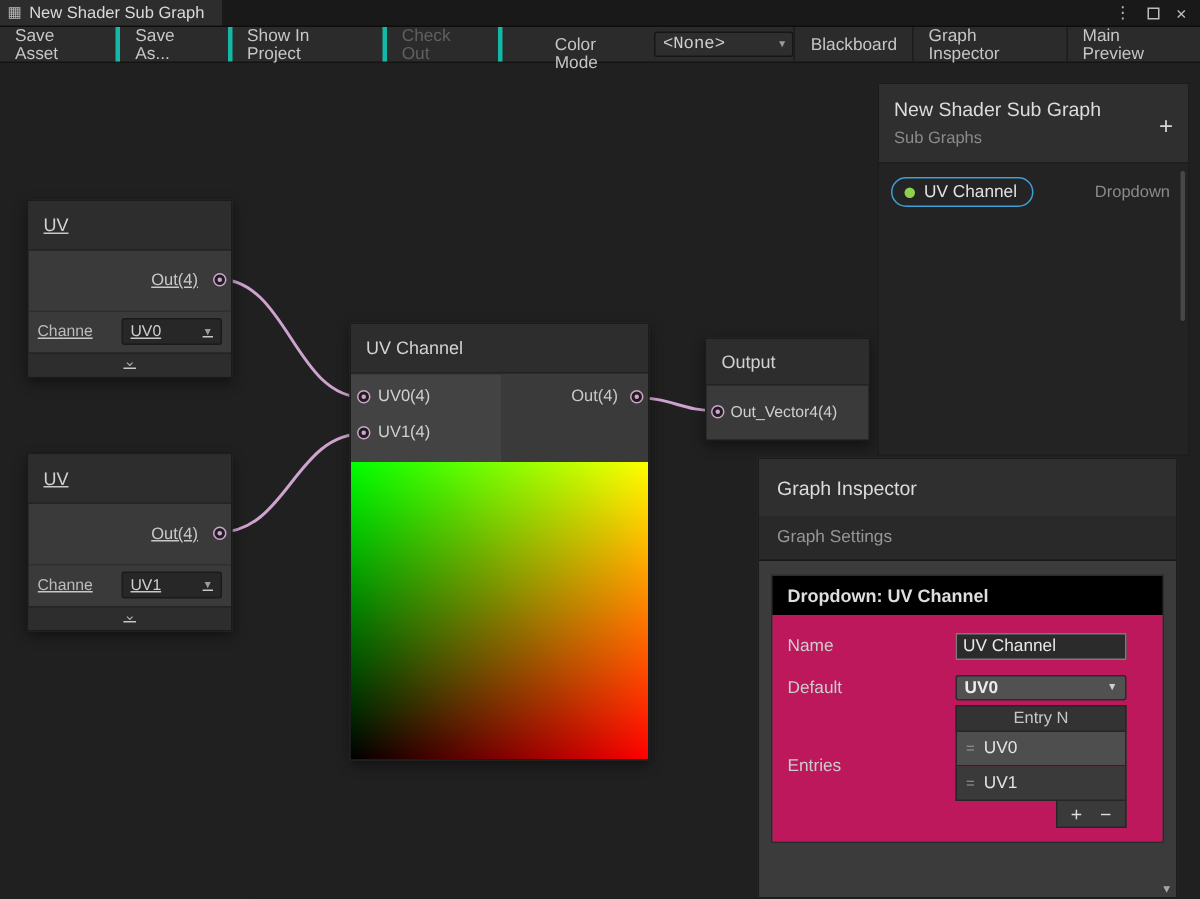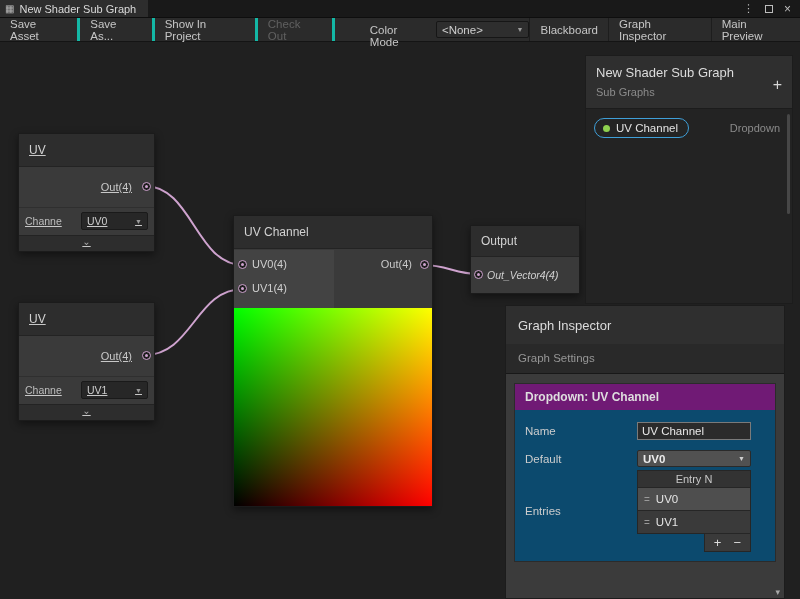--- a/index.html
+++ b/index.html
@@ -19,21 +19,21 @@
   .max-box { width:8px; height:8px; border:1px solid #bdbdbd; display:inline-block; }
   .close-x { font-size:12px; }
 
   
   .toolbar { position:absolute; left:0; top:18px; width:800px; height:24px; background:#2b2b2b;
              display:flex; align-items:stretch; border-bottom:1px solid #141414; font-size:11.5px; }
   .tbtn { display:flex; align-items:center; padding:0 10px; border-right:3px solid #14b8a6; color:#c6c6c6; cursor:default; }
   .tbtn.disabled { color:#606060; }
   .tlabel { display:flex; align-items:center; padding:0 7px; margin-left:28px; color:#c6c6c6;margin-top:13px; }
   .tdropdown { width:94px; margin:3px 0; background:#2e2e2e; border:1px solid #161616; border-radius:2px;
-               display:flex; align-items:center; justify-content:space-between; padding:0 5px; color:#cfcfcf; }
+               display:flex; align-items:center; justify-content:space-between; padding:0 5px; color:#cfcfcf;font-family:Liberation Mono, monospace; }
   .tdropdown .arrow, .mini-dd .arrow, .gi-dd .arrow { font-size:7px; color:#9a9a9a; }
   .toolbar-right { margin-left:auto; display:flex; align-items:stretch; }
   .toolbar-right .tbtn { border-right:none; border-left:1px solid #1d1d1d; }
 
   
   .edges { position:absolute; left:0; top:0; width:800px; height:599px; pointer-events:none; }
 
   
   .node { position:absolute; background:#3a3a3a; border:1px solid #1b1b1b;
           box-shadow:0 3px 8px rgba(0,0,0,.45); }
@@ -58,21 +58,21 @@
   .input-strip { position:absolute; left:0; top:34px; width:100px; height:58px; background:#434343; }
   .in-label { position:absolute; left:18px; font-size:11px; color:#d0d0d0; }
   .uvch-out-label { position:absolute; right:20px; top:42px; font-size:11px; color:#c9c9c9; }
   .preview { position:absolute; left:0; top:92px; width:198px; height:198px;
              background-image:linear-gradient(to right,#000,#f00),linear-gradient(to top,#000,#0f0);
              background-blend-mode:screen; }
 
   .output-node { width:110px; }
   .output-node .node-title { padding:8px 10px; }
   .output-row { position:relative; height:36px; display:flex; align-items:center; padding-left:16px;
-                font-size:10.5px; color:#cfcfcf;font-style:italic; }
+                font-size:10.5px; color:#cfcfcf; }
   .output-row .port { left:3px; top:13px; }
 
   
   .blackboard { position:absolute; left:585px; top:55px; width:208px; }
   .bb-header { position:relative; background:#2f2f2f; border:1px solid #1c1c1c; border-bottom:none;
                padding:9px 10px 10px; }
   .bb-title { font-size:13px; color:#dcdcdc; }
   .bb-sub { margin-top:6px; font-size:11px; color:#8b8b8b; }
   .bb-plus { position:absolute; right:10px; top:22px; font-size:16px; color:#d6d6d6; cursor:pointer; line-height:14px; }
   .bb-body { position:relative; background:#232323; border:1px solid #1c1c1c; height:196px; }
@@ -87,22 +87,22 @@
   
   .inspector { position:absolute; left:505px; top:305px; width:280px; height:294px;
                border:1px solid #1c1c1c; background:#3b3b3b; }
   .gi-header { background:#2f2f2f; padding:12px 12px 11px; font-size:13px; color:#dcdcdc; }
   .gi-tabs { display:flex; background:#292929; border-bottom:1px solid #181818; height:30px; }
   .gi-tab { padding:0 12px; line-height:29px; font-size:11.5px; cursor:pointer; }
   .gi-tab.active { color:#e8e8e8; box-shadow:inset 0 -2px 0 #4f90d9; }
   .gi-tab.inactive { color:#969696; }
   .gi-content { position:absolute; left:0; right:0; top:69px; bottom:0; padding:8px; }
   .gi-section { border:1px solid #2b2b2b; }
-  .gi-section-header { background:#701a75; padding:6px 10px; font-weight:bold; font-size:12px; color:#dedede; }
-  .gi-section-body { background:#0c4a6e; padding:9px 0 6px; }
+  .gi-section-header { background:#000000; padding:6px 10px; font-weight:bold; font-size:12px; color:#dedede; }
+  .gi-section-body { background:#be185d; padding:9px 0 6px; }
   .gi-row { display:flex; padding:3px 10px; align-items:center; }
   .gi-row.top { align-items:flex-start; }
   .gi-label { flex:0 0 112px; font-size:11.5px; color:#cdcdcd; line-height:14px; }
   .text-input { width:114px; height:18px; background:#2b2b2b; border:1px solid #7a7a7a; color:#e8e8e8;
                 font-size:11.5px; padding:0 4px; font-family:"Liberation Sans", sans-serif; }
   .checkbox { width:12px; height:12px; background:#2d2d2d; border:1px solid #6a6a6a; display:inline-block; margin-top:2px; }
   .gi-dd { width:114px; height:17px; background:#515151; border:1px solid #2a2a2a; border-radius:2px;
            display:flex; align-items:center; justify-content:space-between; padding:0 5px;
            font-size:11.5px; font-weight:bold; color:#ececec; cursor:pointer; }
   .gi-dd .arrow { color:#cfcfcf; }

